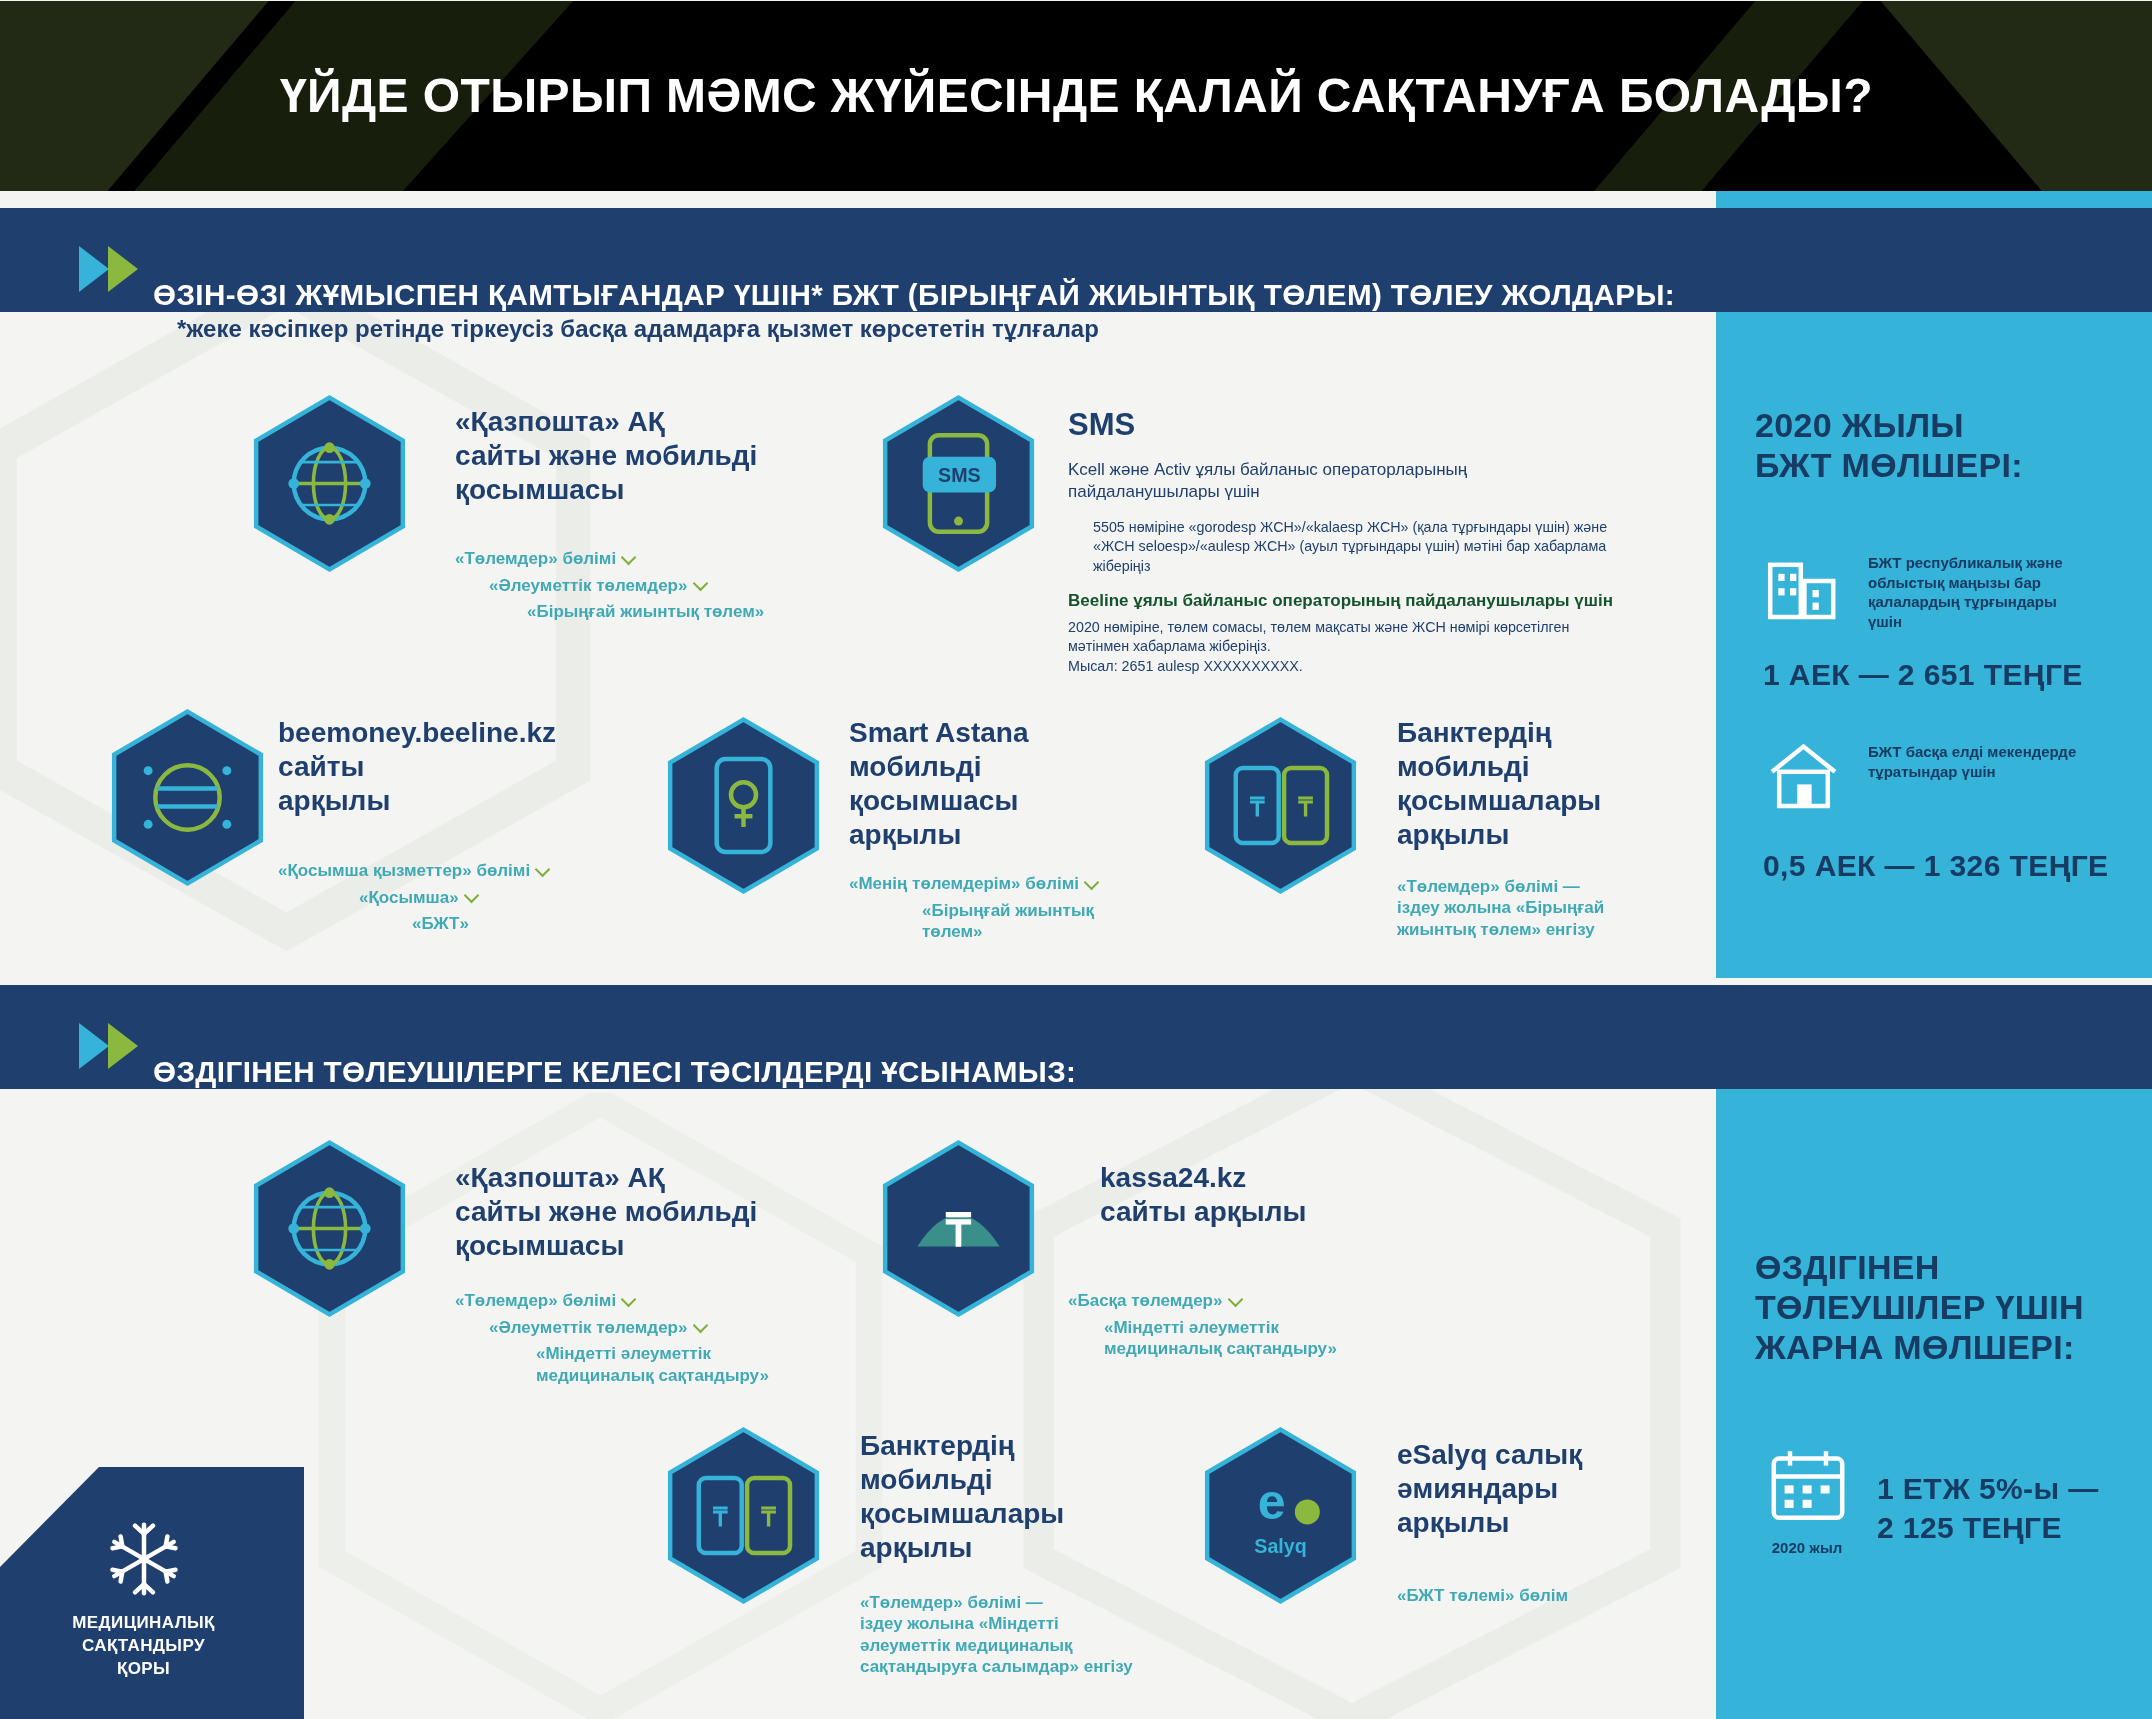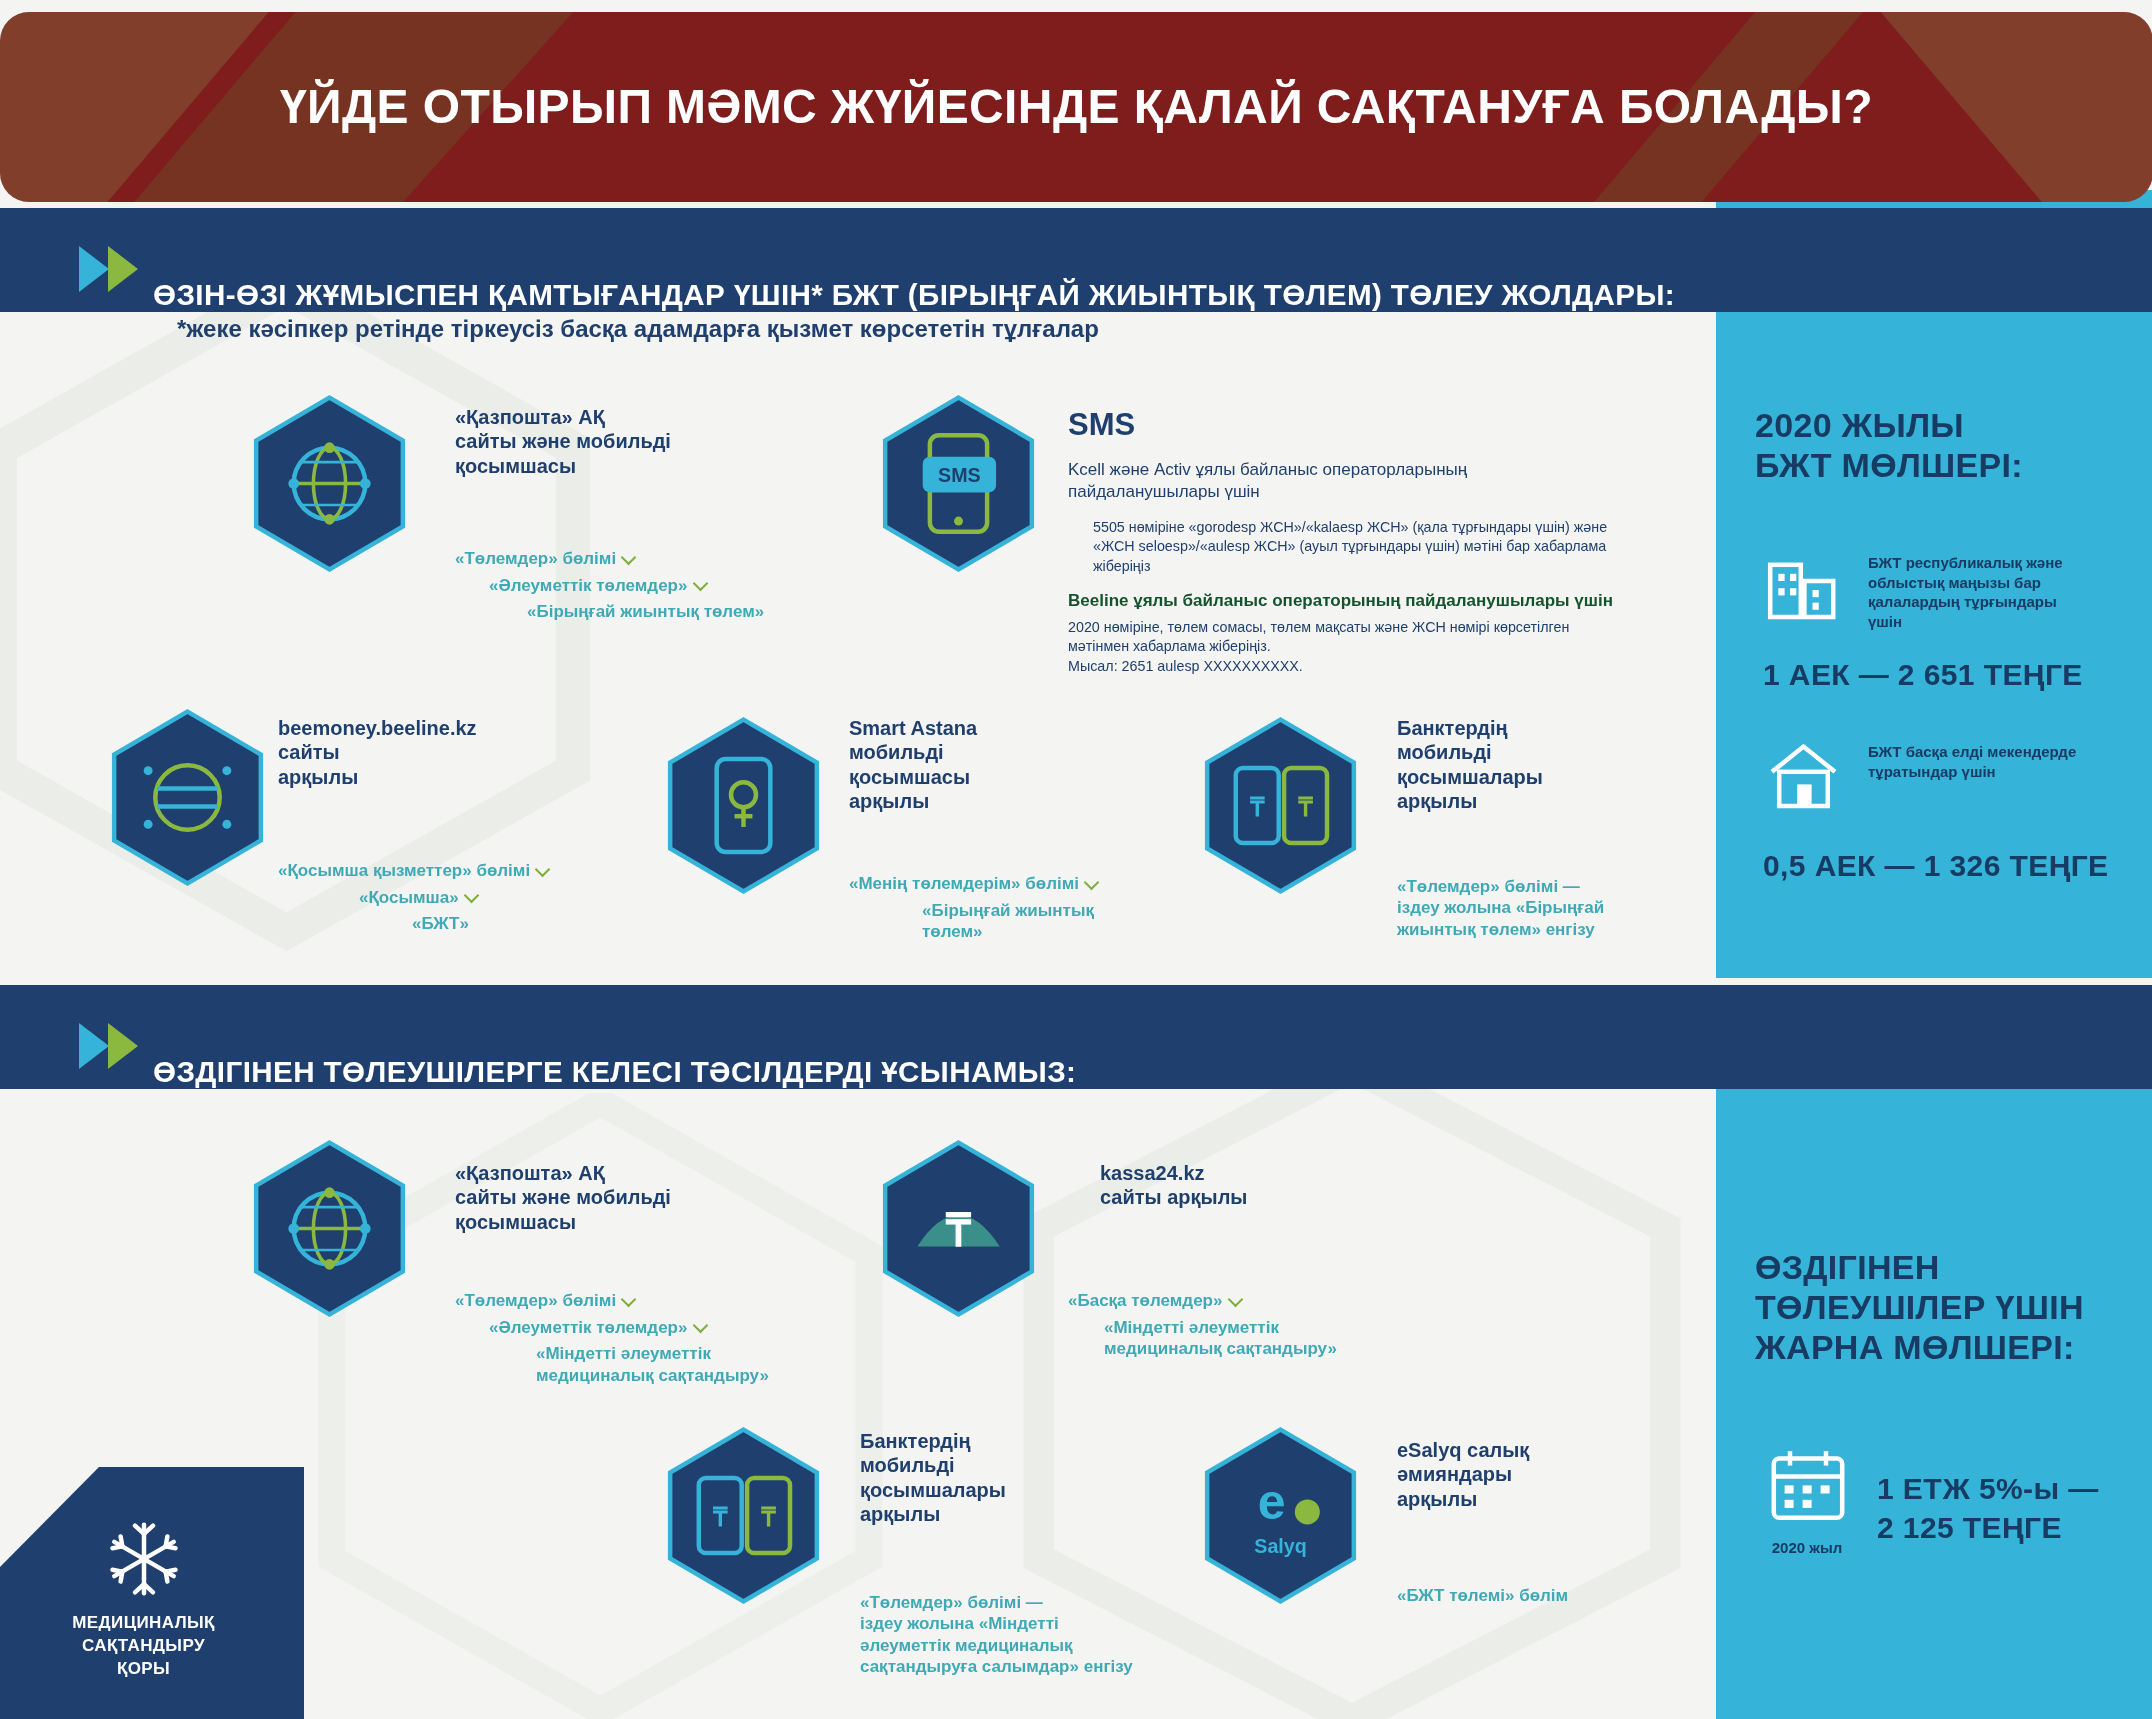--- a/index.html
+++ b/index.html
@@ -7,24 +7,23 @@
     width:2153px;height:1720px;
     background:#f4f5f2;
     font-family:"Liberation Sans", sans-serif;
     overflow:hidden;
     position:relative;
   }
   .page{position:relative;width:2153px;height:1720px;overflow:hidden;}
 
   
   .header{
-    position:absolute;left:0;top:12px;width:2153px;height:190px;
-    background:#7f1d1d;
+    position:absolute;left:0;top:1px;width:2153px;height:190px;
+    background:#000000;
     overflow:hidden;
-    border-radius:29px;
   }
   .header .deco{position:absolute;top:0;left:0;width:100%;height:100%;opacity:.25;}
   .header h1{
     position:relative;
     margin:0;
     color:#ffffff;
     font-size:48px;
     font-weight:bold;
     letter-spacing:0.4px;
     text-align:center;
@@ -77,21 +76,21 @@
   
   .hex{
     position:absolute;
     width:161px;height:179px;
   }
   .hex svg{display:block;width:100%;height:100%;}
 
   
   .item-title{
     position:absolute;
-    color:#1f3f6e;font-size:20px;font-weight:bold;line-height:1.22;
+    color:#1f3f6e;font-size:28px;font-weight:bold;line-height:1.22;
   }
   .steps{position:absolute;}
   .step{
     color:#3fa9b5;font-size:17px;font-weight:bold;line-height:1.25;
     position:relative;white-space:nowrap;
   }
   .arrow-d{
     display:inline-block;width:16px;height:16px;position:relative;margin-left:5.4px;vertical-align:middle;
   }
   .arrow-d:after{

